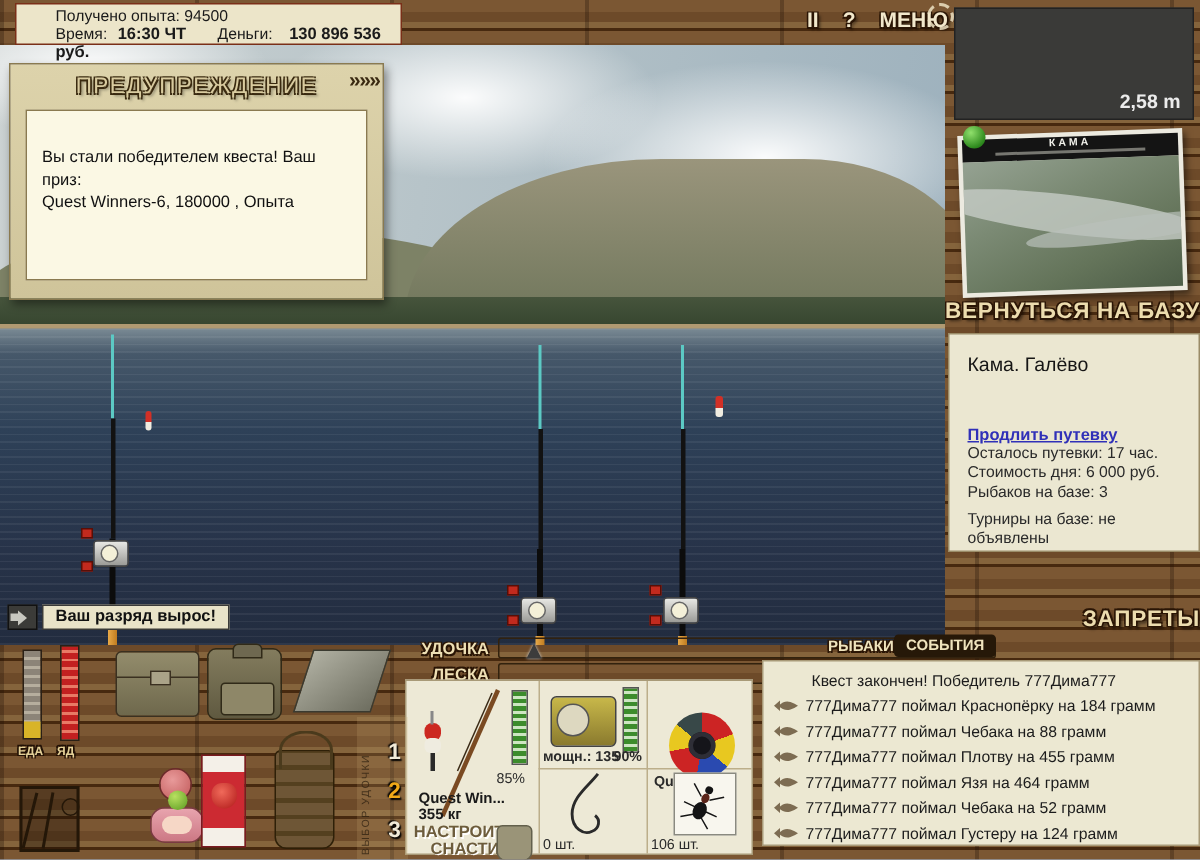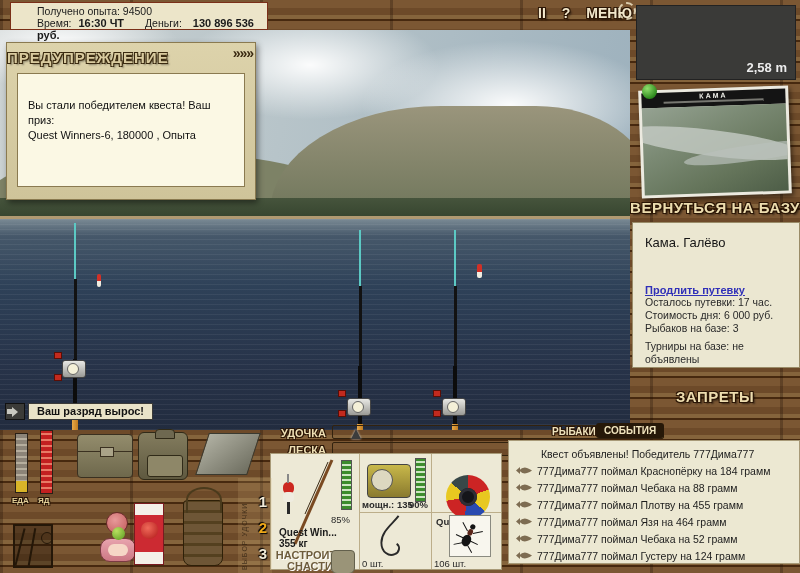--- a/index.html
+++ b/index.html
@@ -48,21 +48,21 @@
   .bobber{position:absolute;width:4px;height:13px;border-radius:2px;background:linear-gradient(#d23026 0 55%,#f0ece0 55%);}
   
   .rank-msg{position:absolute;left:5px;top:373px;display:flex;align-items:center;gap:3px;}
   .rank-arrow-box{width:18px;height:15px;background:#3b3b38;border:1px solid #111;display:flex;align-items:center;justify-content:center;}
   .arr-shaft{width:6px;height:5px;background:#c8c8c0;}
   .arr-head{width:0;height:0;border:5px solid transparent;border-left:6px solid #c8c8c0;margin-left:-1px;}
   .rank-label{background:#e9e3c8;border:1px solid #3a3a38;padding:0 8px;font-size:11px;font-weight:bold;color:#111;height:15px;line-height:15px;}
   
   .dialog{left:6px;top:42px;width:248px;height:156px;background:linear-gradient(#ddd3ab,#cfc49a);
       border:1px solid #8a7a50;box-shadow:2px 3px 6px rgba(0,0,0,.45);}
-  .dialog-title{position:absolute;left:0;top:6px;width:100%;text-align:left;font-size:15px;font-weight:bold;
+  .dialog-title{position:absolute;left:0;top:6px;width:100%;text-align:center;font-size:15px;font-weight:normal;
       letter-spacing:1px;color:#d9cb9f;
       text-shadow:-1px -1px 0 #3a2a10,1px -1px 0 #3a2a10,-1px 1px 0 #3a2a10,1px 1px 0 #3a2a10,2px 2px 2px rgba(0,0,0,.4);}
   .dialog-arrows{position:absolute;right:2px;top:2px;font-size:14px;font-weight:bold;color:#3a2a12;letter-spacing:-1px;cursor:pointer;}
   .dialog-box{position:absolute;left:10px;top:30px;right:10px;bottom:12px;background:#fbf8e4;border:1px solid #8a7a50;
       font-size:11px;color:#111;padding:24px 10px 0 10px;line-height:15px;box-sizing:border-box;}
   
   .depth-panel{left:636px;top:5px;width:158px;height:73px;background:#3a3a38;border:1px solid #222;}
   .depth-val{position:absolute;right:8px;bottom:4px;color:#ececec;font-size:13px;font-weight:bold;}
   .pin{left:642px;top:84px;width:15px;height:15px;border-radius:50%;z-index:5;
       background:radial-gradient(circle at 35% 30%,#90e06c,#2e8a1e 70%,#1a5a10);}
@@ -235,34 +235,34 @@
 
   <div class="abs info-panel">
     <div class="loc-name">Кама. Галёво</div>
     <span class="ext-link">Продлить путевку</span>
     <div class="info-line">Осталось путевки: 17 час.</div>
     <div class="info-line">Стоимость дня: 6 000 руб.</div>
     <div class="info-line">Рыбаков на базе: 3</div>
     <div class="info-line gap">Турниры на базе: не объявлены</div>
   </div>
 
-  <div class="abs big-btn" style="top:388px;">ЗАПРЕТЫ</div>
+  <div class="abs big-btn" style="top:404px;text-align:right;">ЗАПРЕТЫ</div>
 
   <div class="abs slider-label" style="left:270px;top:427px;">УДОЧКА</div>
   <div class="abs slider-track" style="top:425px;"></div>
   <div class="abs slider-marker" style="top:424px;"></div>
   <div class="abs slider-label" style="left:270px;top:444px;">ЛЕСКА</div>
   <div class="abs slider-track" style="top:442px;"></div>
 
   <div class="abs tab" style="left:552px;top:426px;">РЫБАКИ</div>
   <div class="abs tab sel" style="left:596px;top:423px;">СОБЫТИЯ</div>
 
   <div class="abs chat">
     <div class="chat-row first">
-      <span>Квест объявлены! Победитель 777Дима777</span>
+      <span>Квест закончен! Победитель 777Дима777</span>
     </div>
     <div class="chat-row">
       <svg width="18" height="9" viewBox="0 0 18 9">
           <path d="M1 4.5 L5 1 L5 8 Z M4 4.5 Q8 .5 12 2 Q15 3 17 4.5 Q15 6 12 7 Q8 8.5 4 4.5" fill="#7d6c52"></path>
         </svg>
       <span>777Дима777 поймал Краснопёрку на 184 грамм</span>
     </div>
     <div class="chat-row">
       <svg width="18" height="9" viewBox="0 0 18 9">
           <path d="M1 4.5 L5 1 L5 8 Z M4 4.5 Q8 .5 12 2 Q15 3 17 4.5 Q15 6 12 7 Q8 8.5 4 4.5" fill="#7d6c52"></path>

